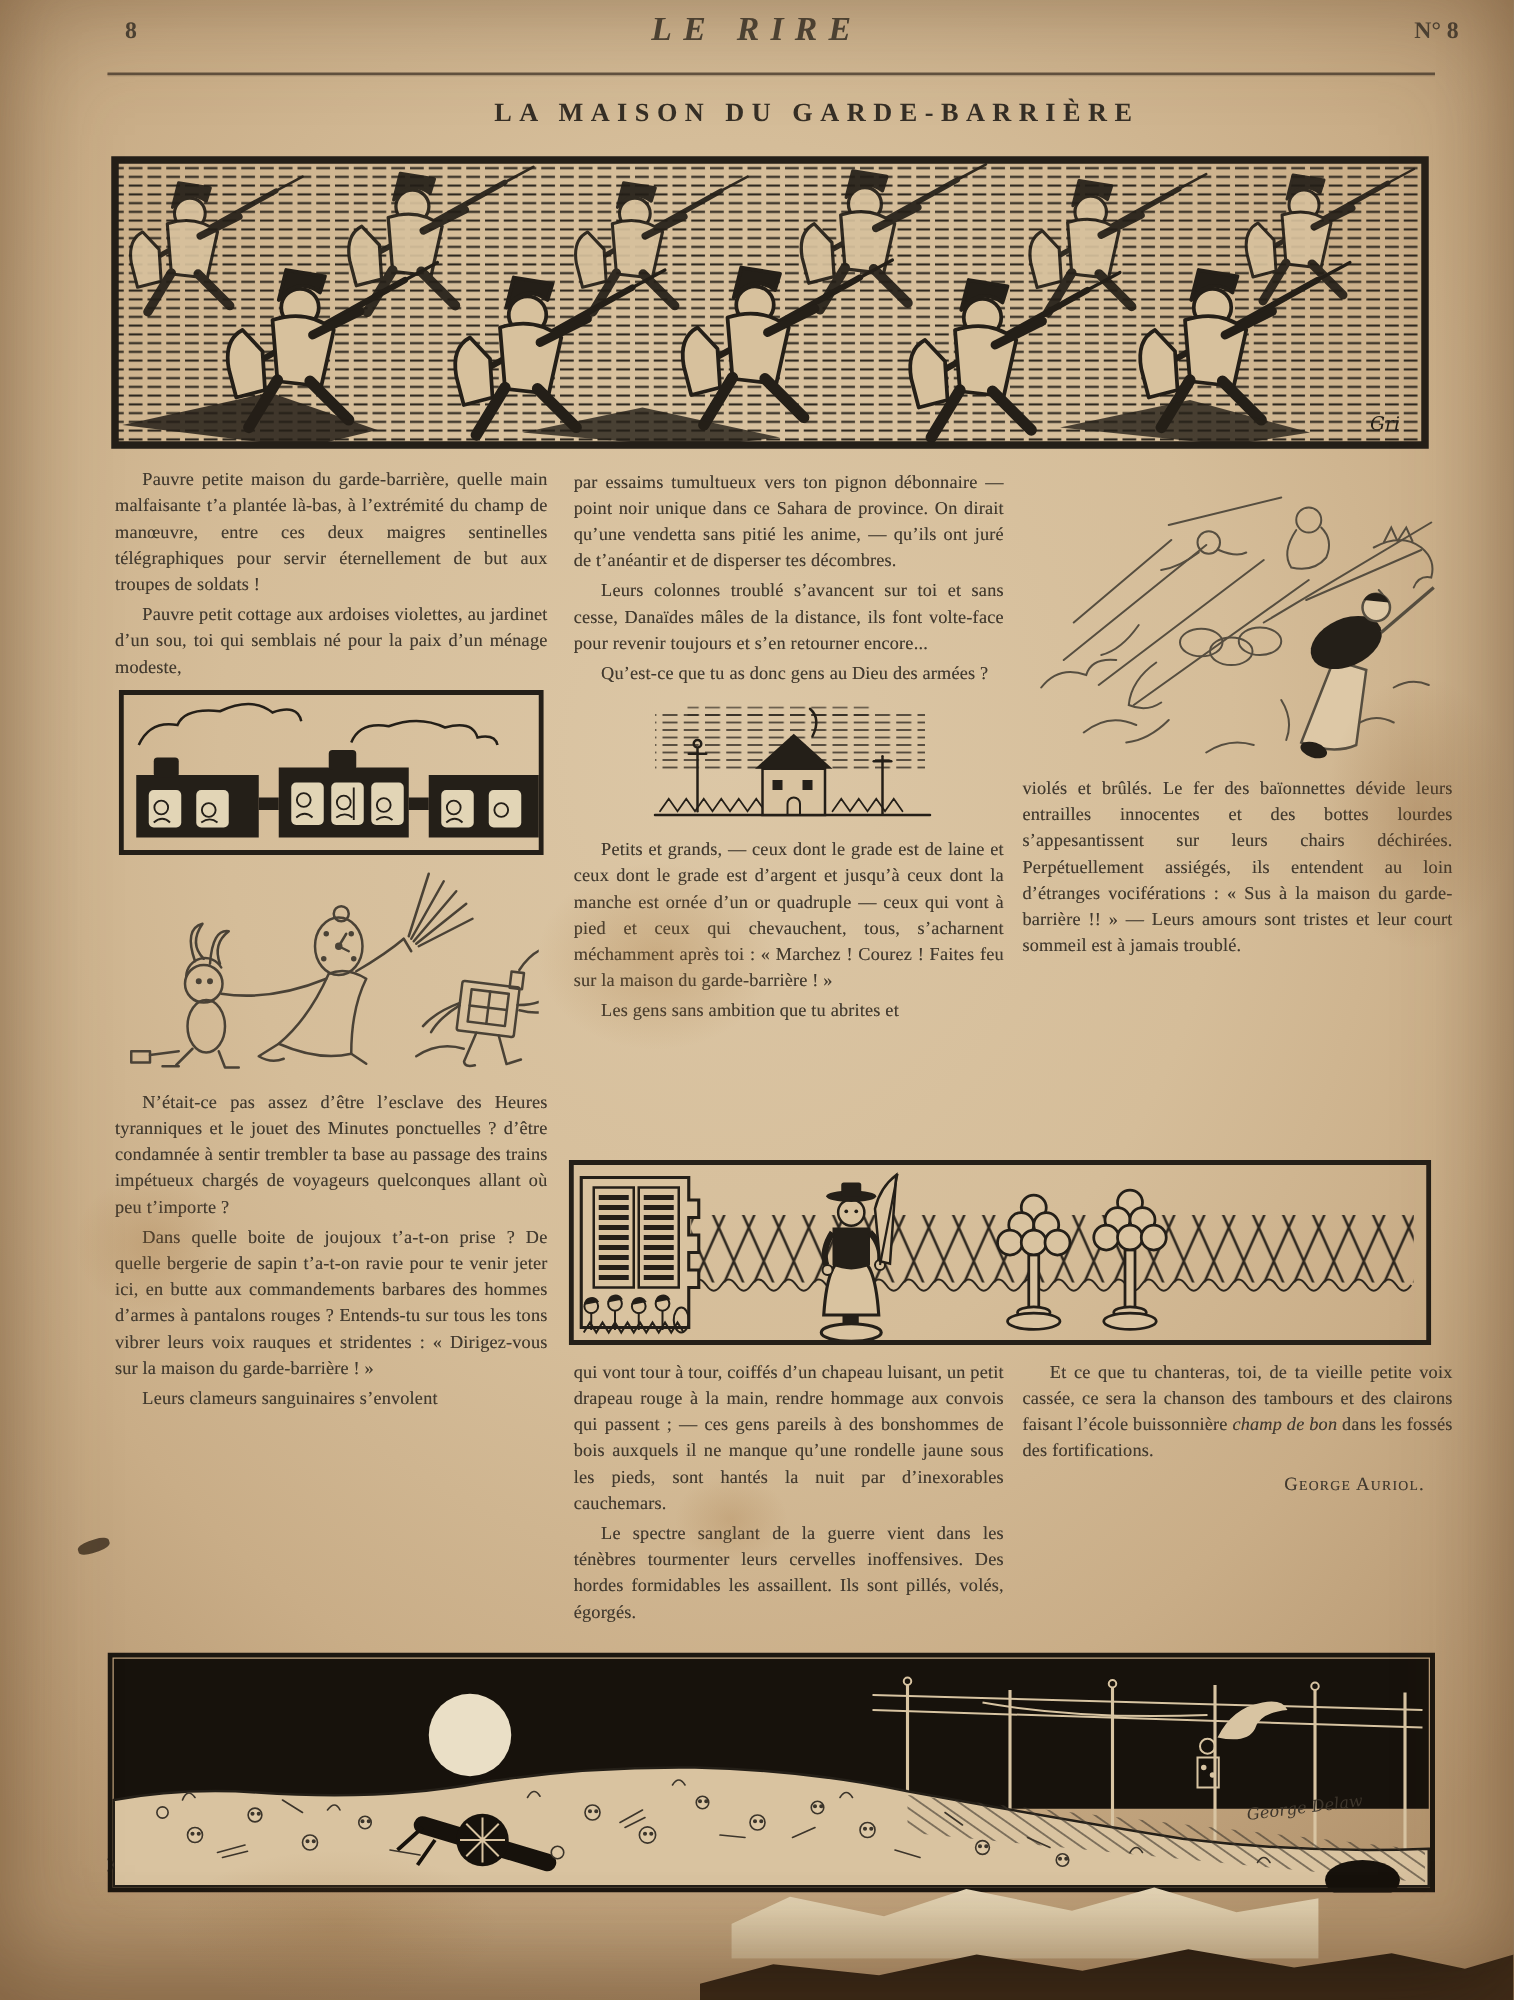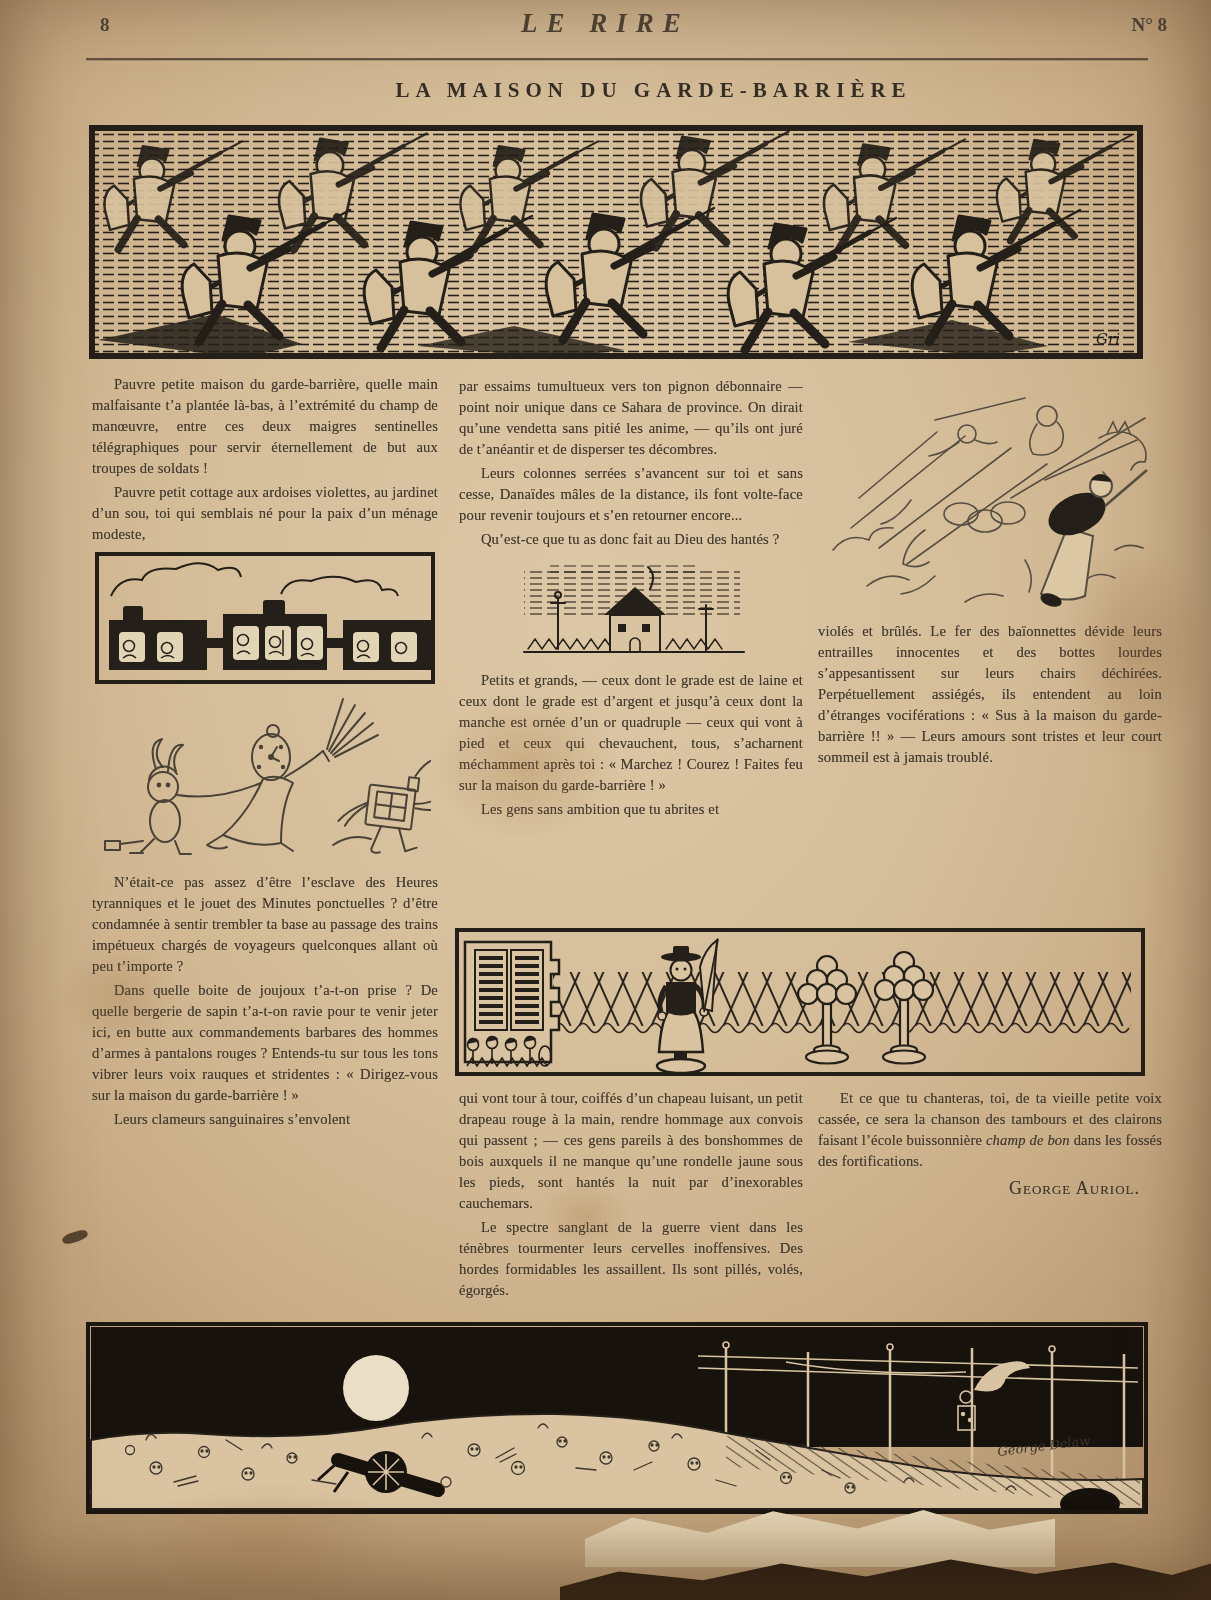--- a/index.html
+++ b/index.html
@@ -36,21 +36,21 @@
   
   .col{position:absolute;text-align:justify;font-size:14.6px;line-height:21px;letter-spacing:.15px;
     text-shadow:0 0 .5px rgba(66,58,47,.55);}
   .col p{margin:0 4px 3px;text-indent:1.5em;}
   .col p.noind{text-indent:0;}
   #col1{left:88px;top:374px;width:354px;}
   #col2a{left:455px;top:376px;width:352px;}
   #col3a{left:814px;top:380px;width:352px;}
   #col2b{left:455px;top:1088px;width:352px;}
   #col3b{left:814px;top:1088px;width:352px;}
-  .byline{text-align:right;font-variant:small-caps;letter-spacing:1px;font-size:18px;margin-top:6px;padding-right:26px;}
+  .byline{text-align:right;font-variant:small-caps;letter-spacing:1px;font-size:15px;margin-top:6px;padding-right:26px;}
   .ill-flow{display:block;margin:7px auto 9px;}
   .abs{position:absolute;}
   svg text{font-family:"DejaVu Serif","Liberation Serif",serif;}
   em{font-style:italic;}
 </style>
 </head>
 <body>
 
 <div id="page">
 
@@ -185,22 +185,22 @@
       </g>
     </svg>
 
     <p>N’était-ce pas assez d’être l’esclave des Heures tyranniques et le jouet des Minutes ponctuelles ? d’être condamnée à sentir trembler ta base au passage des trains impétueux chargés de voyageurs quelconques allant où peu t’importe ?</p>
     <p>Dans quelle boite de joujoux t’a-t-on prise ? De quelle bergerie de sapin t’a-t-on ravie pour te venir jeter ici, en butte aux commandements barbares des hommes d’armes à pantalons rouges ? Entends-tu sur tous les tons vibrer leurs voix rauques et stridentes : « Dirigez-vous sur la maison du garde-barrière ! »</p>
     <p>Leurs clameurs sanguinaires s’envolent</p>
   </div>
 
   <div class="col" id="col2a">
     <p class="noind">par essaims tumultueux vers ton pignon débonnaire — point noir unique dans ce Sahara de province. On dirait qu’une vendetta sans pitié les anime, — qu’ils ont juré de t’anéantir et de disperser tes décombres.</p>
-    <p>Leurs colonnes serrées s’avancent sur toi et sans cesse, Danaïdes mâles de la distance, ils font volte-face pour revenir toujours et s’en retourner encore...</p>
-    <p>Qu’est-ce que tu as donc fait au Dieu des hantés ?</p>
+    <p>Leurs colonnes troublé s’avancent sur toi et sans cesse, Danaïdes mâles de la distance, ils font volte-face pour revenir toujours et s’en retourner encore...</p>
+    <p>Qu’est-ce que tu as donc gens au Dieu des armées ?</p>
 
     <svg class="ill-flow" width="270" height="104" viewBox="0 0 270 104">
       <defs>
         <pattern id="skyH" width="17" height="6" patternUnits="userSpaceOnUse">
           <path d="M0,3 h12" stroke="#241f18" stroke-width="1.3"></path>
         </pattern>
       </defs>
       <rect x="28" y="14" width="216" height="46" fill="url(#skyH)" opacity=".85"></rect>
       <rect x="54" y="8" width="150" height="10" fill="url(#skyH)" opacity=".7"></rect>
       <g fill="none" stroke="#241f18" stroke-width="2" stroke-linecap="round">

